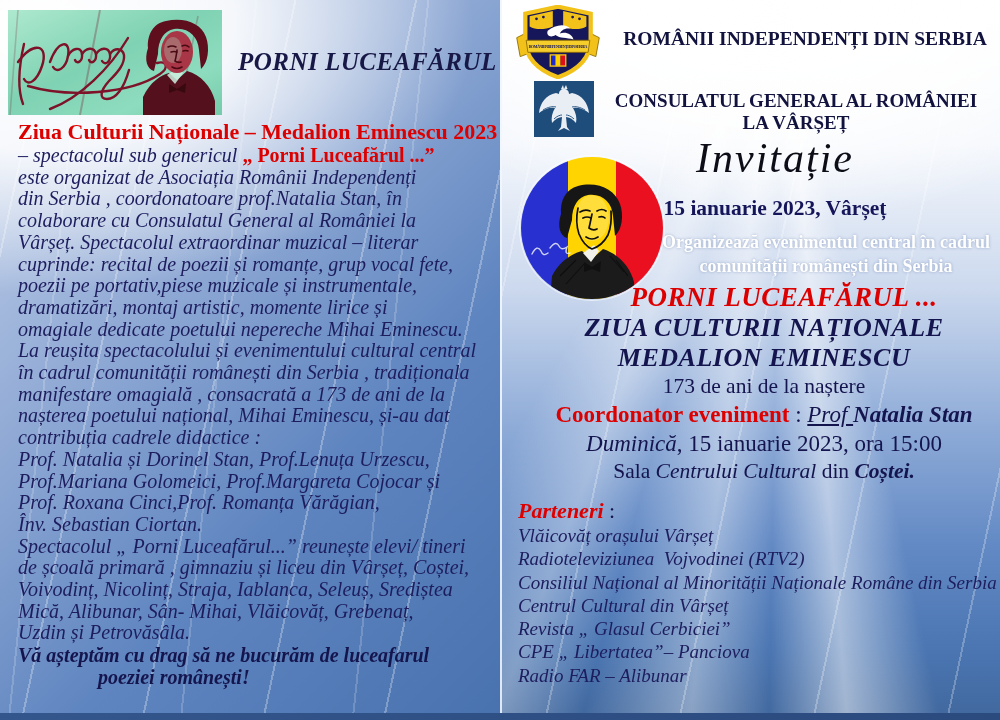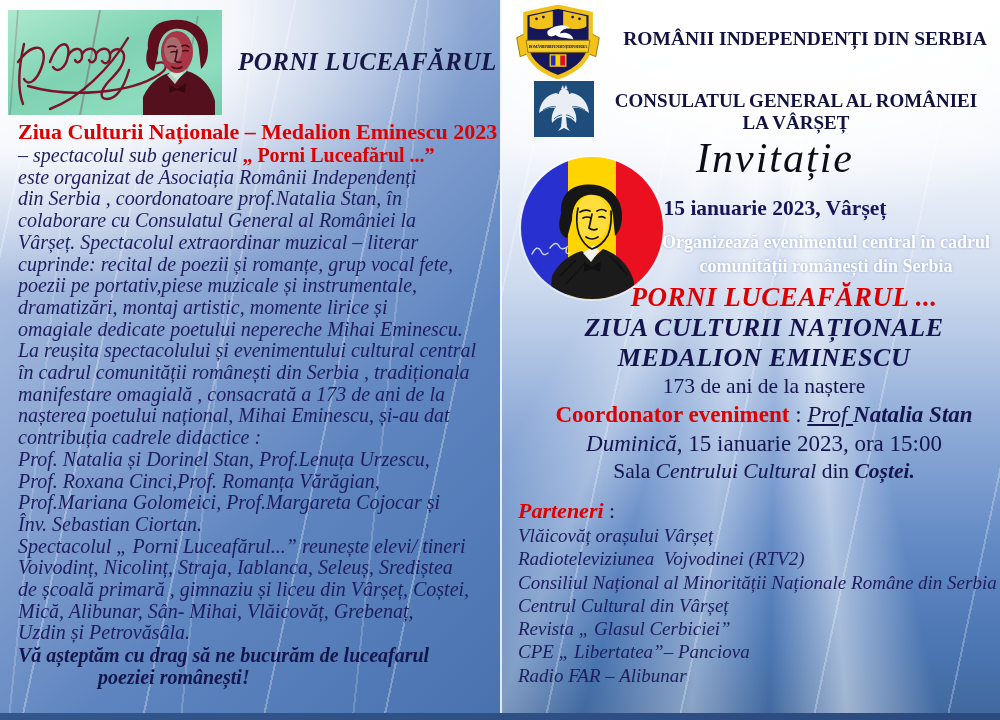--- a/index.html
+++ b/index.html
@@ -133,26 +133,26 @@
       <div class="bline">cuprinde: recital de poezii și romanțe, grup vocal fete,</div>
       <div class="bline">poezii pe portativ,piese muzicale și instrumentale,</div>
       <div class="bline">dramatizări, montaj artistic, momente lirice și</div>
       <div class="bline">omagiale dedicate poetului nepereche Mihai Eminescu.</div>
       <div class="bline">La reușita spectacolului și evenimentului cultural central</div>
       <div class="bline">în cadrul comunității românești din Serbia , tradiționala</div>
       <div class="bline">manifestare omagială , consacrată a 173 de ani de la</div>
       <div class="bline">nașterea poetului național, Mihai Eminescu, și-au dat</div>
       <div class="bline">contribuția cadrele didactice :</div>
       <div class="bline">Prof. Natalia și Dorinel Stan, Prof.Lenuța Urzescu,</div>
+      <div class="bline">Prof.Mariana Golomeici, Prof.Margareta Cojocar și</div>
       <div class="bline">Prof. Roxana Cinci,Prof. Romanța Vărăgian,</div>
-      <div class="bline">Prof.Mariana Golomeici, Prof.Margareta Cojocar și</div>
       <div class="bline">Înv. Sebastian Ciortan.</div>
       <div class="bline">Spectacolul „ Porni Luceafărul...” reunește elevi/ tineri</div>
+      <div class="bline">de școală primară , gimnaziu și liceu din Vârșeț, Coștei,</div>
       <div class="bline">Voivodinț, Nicolinț, Straja, Iablanca, Seleuș, Srediștea</div>
-      <div class="bline">de școală primară , gimnaziu și liceu din Vârșeț, Coștei,</div>
       <div class="bline">Mică, Alibunar, Sân- Mihai, Vlăicovăț, Grebenaț,</div>
       <div class="bline">Uzdin și Petrovăsâla.</div>
       <div class="closing1">Vă așteptăm cu drag să ne bucurăm de luceafarul</div>
       <div class="closing2">poeziei românești!</div>
     </div>
   </div>
 
   <div class="panel right">
 
     <div class="shield-logo">

